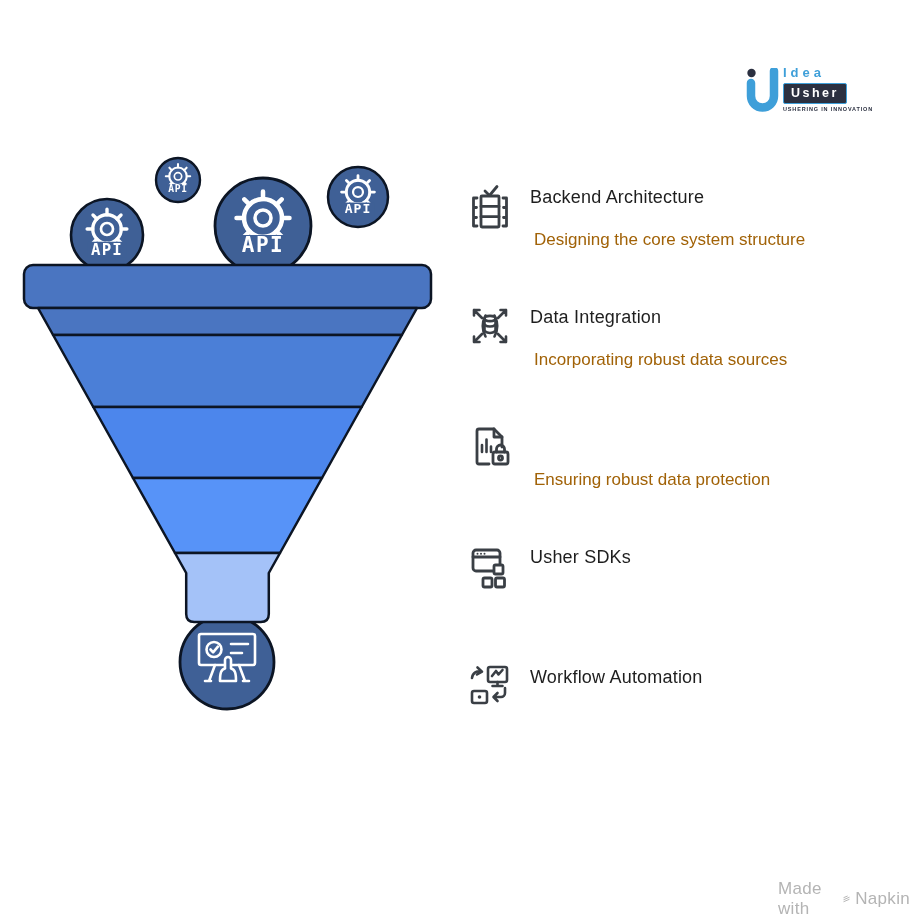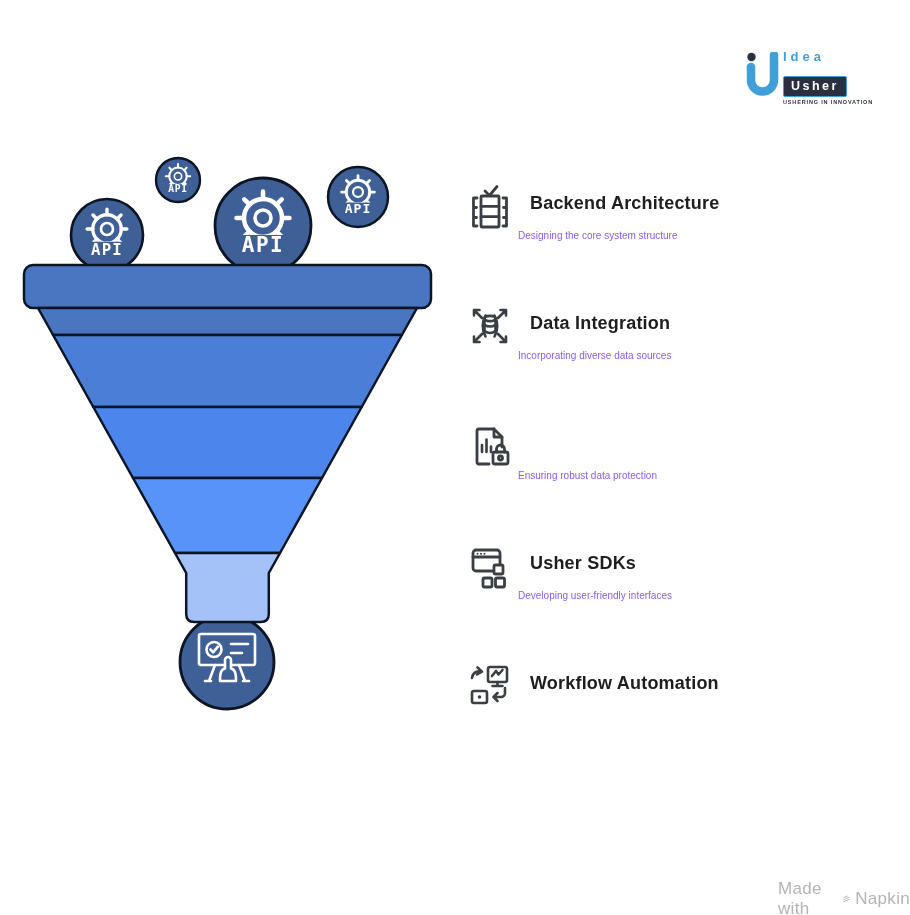--- a/index.html
+++ b/index.html
@@ -4,40 +4,40 @@
 <style>
   html,body{margin:0;padding:0;}
   body{
     width:910px;height:915px;background:#ffffff;
     font-family:"Liberation Sans",sans-serif;
     position:relative;overflow:hidden;
   }
   .canvas{position:absolute;inset:0;}
 
   
-  .logo{position:absolute;left:746px;top:50px;width:120px;height:48px;}
+  .logo{position:absolute;left:746px;top:66px;width:120px;height:48px;}
   .logo-mark{position:absolute;left:0;top:2px;}
   .logo-text{position:absolute;left:37px;top:0;}
   .logo-idea{color:#3e9fd9;font-weight:bold;font-size:13px;letter-spacing:4px;line-height:14px;}
   .logo-usher{display:inline-block;background:#2b3040;color:#ffffff;font-weight:bold;
-    font-size:12.5px;letter-spacing:2.5px;padding:2px 7px 3px 7px;margin-top:12px;
+    font-size:12.5px;letter-spacing:2.5px;padding:2px 7px 3px 7px;margin-top:3px;
     border:1px solid #3e9fd9;border-radius:2px;}
   .logo-tagline{font-size:5.5px;color:#2b3040;font-weight:bold;letter-spacing:0.85px;
     margin-top:2px;white-space:nowrap;}
 
   
   .funnel-svg{position:absolute;left:0;top:140px;}
 
   
   .feature{position:absolute;left:466px;width:440px;height:100px;}
   .f1{top:180px}.f2{top:300px}.f3{top:420px}.f4{top:540px}.f5{top:660px}
   .ficon{position:absolute;left:0;top:2px;width:48px;height:48px;color:#3a3f45;}
-  .ftitle{position:absolute;left:64px;top:13px;font-size:18px;font-weight:bold;
+  .ftitle{position:absolute;left:64px;top:7px;font-size:18px;font-weight:normal;
     color:#1e1e1e;letter-spacing:0.2px;white-space:nowrap;}
-  .fsub{position:absolute;left:52px;top:50px;font-size:10px;color:#8b5cf6;white-space:nowrap;}
+  .fsub{position:absolute;left:68px;top:50px;font-size:17px;color:#a16207;white-space:nowrap;}
 
   
   .footer{position:absolute;left:778px;top:879px;display:flex;align-items:center;gap:4px;
     font-size:17px;color:#b4b4b4;letter-spacing:0.3px;}
 
   svg{display:block;}
 </style>
 </head>
 <body>
 
@@ -147,21 +147,21 @@
       <path d="M16,32 L8,40 M8,34.5 V40 H13.5"></path>
       <path d="M32,32 L40,40 M40,34.5 V40 H34.5"></path>
       <path d="M19.5,13.5 Q14,24 19.5,34.5"></path>
       <path d="M28.5,13.5 Q34,24 28.5,34.5"></path>
       <ellipse cx="24" cy="16.5" rx="5.5" ry="2.6"></ellipse>
       <path d="M18.5,16.5 V29 M29.5,16.5 V29"></path>
       <path d="M18.5,29 Q24,33 29.5,29"></path>
       <path d="M18.5,22.8 Q24,26.3 29.5,22.8"></path>
     </svg>
     <div class="ftitle">Data Integration</div>
-    <div class="fsub">Incorporating diverse data sources</div>
+    <div class="fsub">Incorporating robust data sources</div>
   </div>
 
   <div class="feature f3">
     <svg class="ficon" viewBox="0 0 48 48" fill="none" stroke="currentColor" stroke-width="2.8" stroke-linecap="round" stroke-linejoin="round">
       <path d="M36,25 V15 L28,7 H13 a2,2 0 0 0 -2,2 V40 a2,2 0 0 0 2,2 H23"></path>
       <path d="M28,7 V15 H36"></path>
       <path stroke-width="2.6" d="M16,30 V23 M20.5,30 V17.5 M25,30 V24.5"></path>
       <rect x="27" y="30" width="15" height="12" rx="2" fill="#ffffff"></rect>
       <path d="M30.5,30 V27 a4,4 0 0 1 8,0 V30"></path>
       <circle cx="34.5" cy="36" r="2"></circle>
@@ -174,21 +174,20 @@
       <rect x="7" y="8" width="27" height="21" rx="3"></rect>
       <path d="M7,15 H34"></path>
       <circle cx="11.5" cy="11.7" r="1" fill="currentColor" stroke="none"></circle>
       <circle cx="15" cy="11.7" r="1" fill="currentColor" stroke="none"></circle>
       <circle cx="18.5" cy="11.7" r="1" fill="currentColor" stroke="none"></circle>
       <rect x="28" y="23" width="9" height="9" rx="1.5" fill="#ffffff"></rect>
       <rect x="17" y="36" width="9" height="9" rx="1.5"></rect>
       <rect x="29.5" y="36" width="9" height="9" rx="1.5"></rect>
     </svg>
     <div class="ftitle">Usher SDKs</div>
-    <div class="fsub">Developing user-friendly interfaces</div>
   </div>
 
   <div class="feature f5">
     <svg class="ficon" viewBox="0 0 48 48" fill="none" stroke="currentColor" stroke-width="2.6" stroke-linecap="round" stroke-linejoin="round">
       <path d="M6,16 C6.5,10.5 11,8.5 15.5,9.5 M11.5,5.5 L16,9.6 L11,12.5"></path>
       <rect x="22" y="5" width="19" height="15" rx="2"></rect>
       <path d="M26,14 L30,9 L32.5,12.5 L36.5,8"></path>
       <path d="M31.5,20 V23.5 M26.5,24 H36.5"></path>
       <rect x="6" y="29" width="15" height="12" rx="2"></rect>
       <circle cx="13.5" cy="35" r="1.8" fill="currentColor" stroke="none"></circle>

